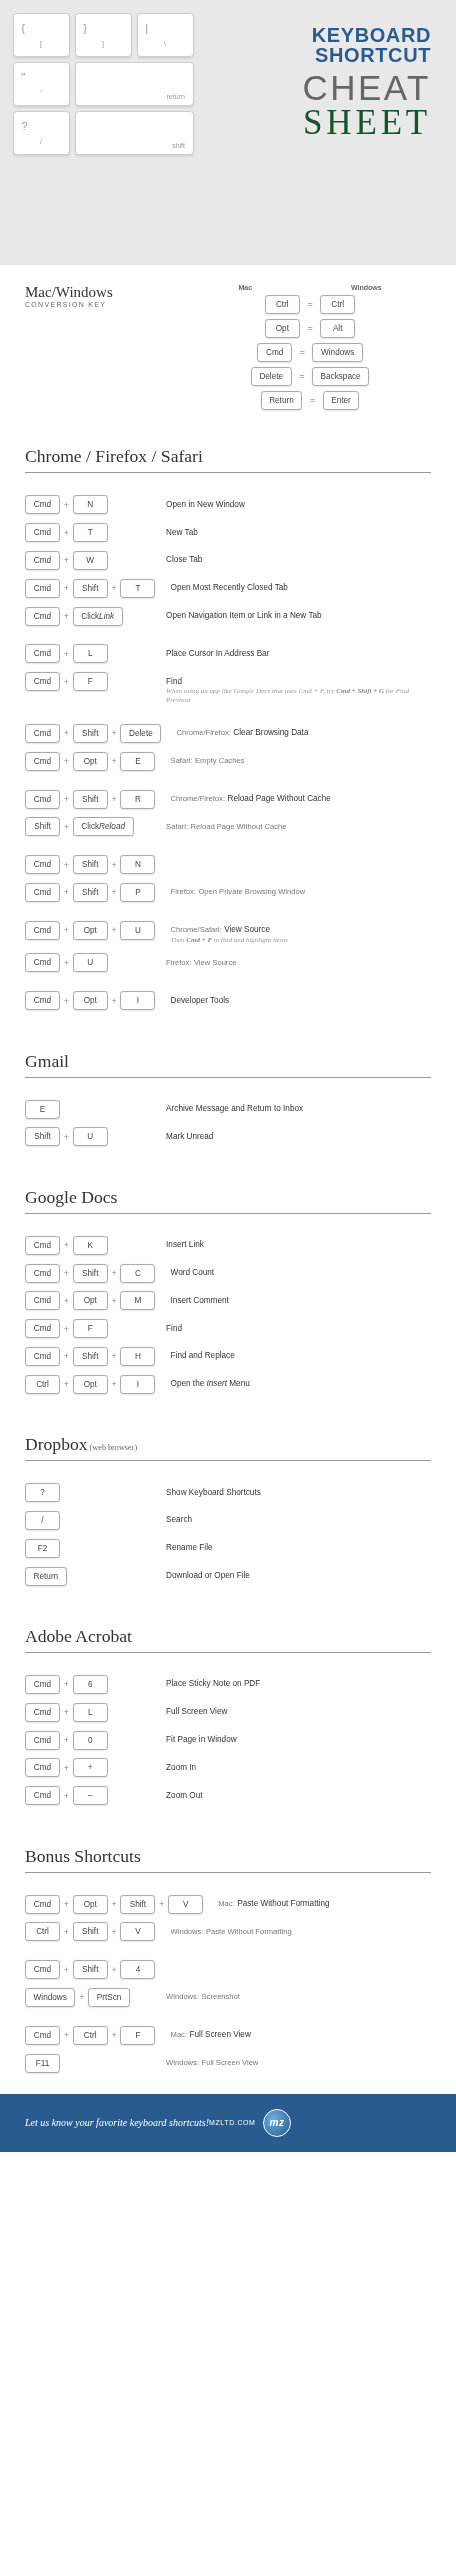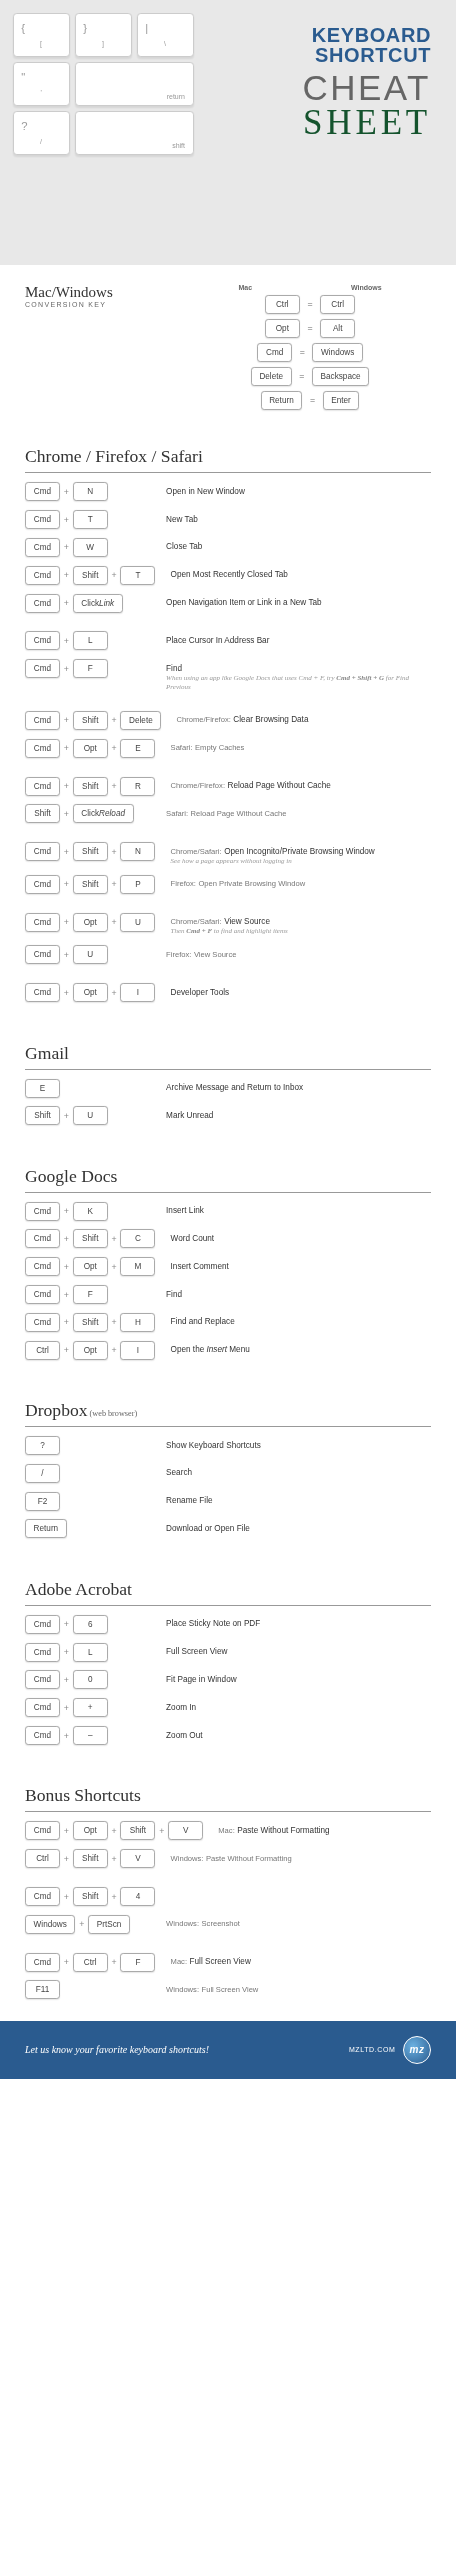--- a/index.html
+++ b/index.html
@@ -8,41 +8,41 @@
 .keys-bg{position:absolute;left:12.6px;top:12.6px;display:grid;grid-template-columns:repeat(3,57px);gap:5px}
 .bg-key{font-family:Arial,sans-serif;background:#fff;border:0.6px solid #ccc;border-radius:3.8px;height:44px;display:flex;align-items:flex-end;justify-content:flex-end;padding:5px 7.6px;color:#999;font-size:7px;box-shadow:0 1.3px 1.9px rgba(0,0,0,.08)}
 .bg-key.wide{grid-column:span 2}
 .bg-key .sym{font-size:11.3px;align-self:flex-start}
 .bg-key.dbl{flex-direction:column;align-items:center;justify-content:space-around}
 .title-block{position:absolute;right:25px;top:25px;text-align:right}
 .title-kbd{font-family:Arial,sans-serif;font-weight:700;color:#2a5b8f;font-size:20px;line-height:1;letter-spacing:0.6px}
 .title-cheat{font-family:Arial,sans-serif;font-weight:300;color:#666;font-size:35px;line-height:1;letter-spacing:2.5px;margin-top:5px}
 .title-sheet{font-family:Liberation Serif, serif;font-weight:300;color:#14532d;font-size:35px;line-height:1;letter-spacing:3.8px}
 .section{padding:19px 25px 12.6px}
-.sec-title{font-family:Georgia,serif;font-size:17.6px;font-weight:400;color:#333;border-bottom:0.6px solid #999;padding-bottom:5px;margin-bottom:9px}
+.sec-title{font-family:Georgia,serif;font-size:17.6px;font-weight:400;color:#333;border-bottom:0.6px solid #999;padding-bottom:5px;margin-bottom:22px}
 .sec-sub{font-size:8.2px;color:#666;font-weight:400}
 .conv-wrap{display:flex;gap:38px;align-items:flex-start}
 .conv-left{flex:0 0 126px}
 .conv-title{font-family:Georgia,serif;font-size:15px;color:#333}
 .conv-subtitle{font-family:Arial,sans-serif;font-size:7px;letter-spacing:1.3px;color:#666}
 .conv-table{flex:1}
 .conv-head{display:flex;justify-content:space-around;font-family:Arial,sans-serif;font-size:7px;font-weight:700;color:#666;margin-bottom:3.8px}
 .conv-row{display:flex;align-items:center;gap:7.6px;margin-bottom:5px;justify-content:center}
 .key{font-family:Arial,sans-serif;display:inline-flex;align-items:center;justify-content:center;min-width:35px;height:19px;padding:0 7.6px;background:#fff;border:0.6px solid #aaa;border-radius:3.2px;font-size:8.2px;color:#444;box-shadow:0 0.6px 1.3px rgba(0,0,0,.1)}
 .eq{font-family:Arial,sans-serif;color:#666;font-size:8.8px}
 .plus{font-family:Arial,sans-serif;color:#888;font-size:8.8px;margin:0 3.8px}
 .row{display:flex;align-items:flex-start;margin-bottom:8.8px;gap:2.5px}
 .keys-col{display:flex;align-items:center;flex-wrap:wrap;min-width:126px}
 .desc-col{flex:1;padding-left:12.6px;padding-top:2.5px}
 .desc-main{font-family:Arial,sans-serif;font-size:8.2px;color:#333}
 .desc-prefix{font-family:Arial,sans-serif;font-size:7.6px;color:#777}
 .desc-note{font-family:Georgia,serif;font-style:italic;font-size:7px;color:#999;margin-top:1.3px;line-height:1.3}
 .desc-note b{font-weight:700;color:#888}
 .spacer{height:10px}
-.footer{background:#2a5b8f;color:#fff;padding:15px 25px;display:flex;align-items:center;justify-content:space-between;font-family:Georgia,serif;font-style:italic;font-size:10px}
+.footer{background:#2a5b8f;color:#fff;padding:15px 25px;display:flex;align-items:center;font-family:Georgia,serif;font-style:italic;font-size:10px}
 .footer-right{display:flex;align-items:center;gap:7.6px;font-family:Arial,sans-serif;font-style:normal;font-size:7px;letter-spacing:0.6px}
 .logo{width:28px;height:28px;border-radius:50%;background:radial-gradient(circle at 35% 35%,#6ab0e0,#2a5b8f);border:1.3px solid #fff;display:flex;align-items:center;justify-content:center;font-weight:700;font-size:10px;font-style:italic}
 </style>
 </head>
 <body>
 
 <div class="hero">
   <div class="keys-bg" id="keys-bg">
       <div class="bg-key dbl">
         <span class="sym">{</span>
@@ -225,21 +225,20 @@
       </div>
       <div class="spacer"></div>
       <div class="row">
         <div class="keys-col">
           <span class="key">Cmd</span>
           <span class="plus">+</span>
           <span class="key">Shift</span>
           <span class="plus">+</span>
           <span class="key">N</span>
         </div>
-        <div class="desc-col"><span class="desc-prefix">Chrome/Safari:</span> <span class="desc-main">Open Incognito/Private Browsing Window</span><div class="desc-note">See how a page appears without logging in</div></div>
       </div>
       <div class="row">
         <div class="keys-col">
           <span class="key">Cmd</span>
           <span class="plus">+</span>
           <span class="key">Shift</span>
           <span class="plus">+</span>
           <span class="key">P</span>
         </div>
         <div class="desc-col"><span class="desc-prefix">Firefox:</span> <span class="desc-prefix">Open Private Browsing Window</span></div>

